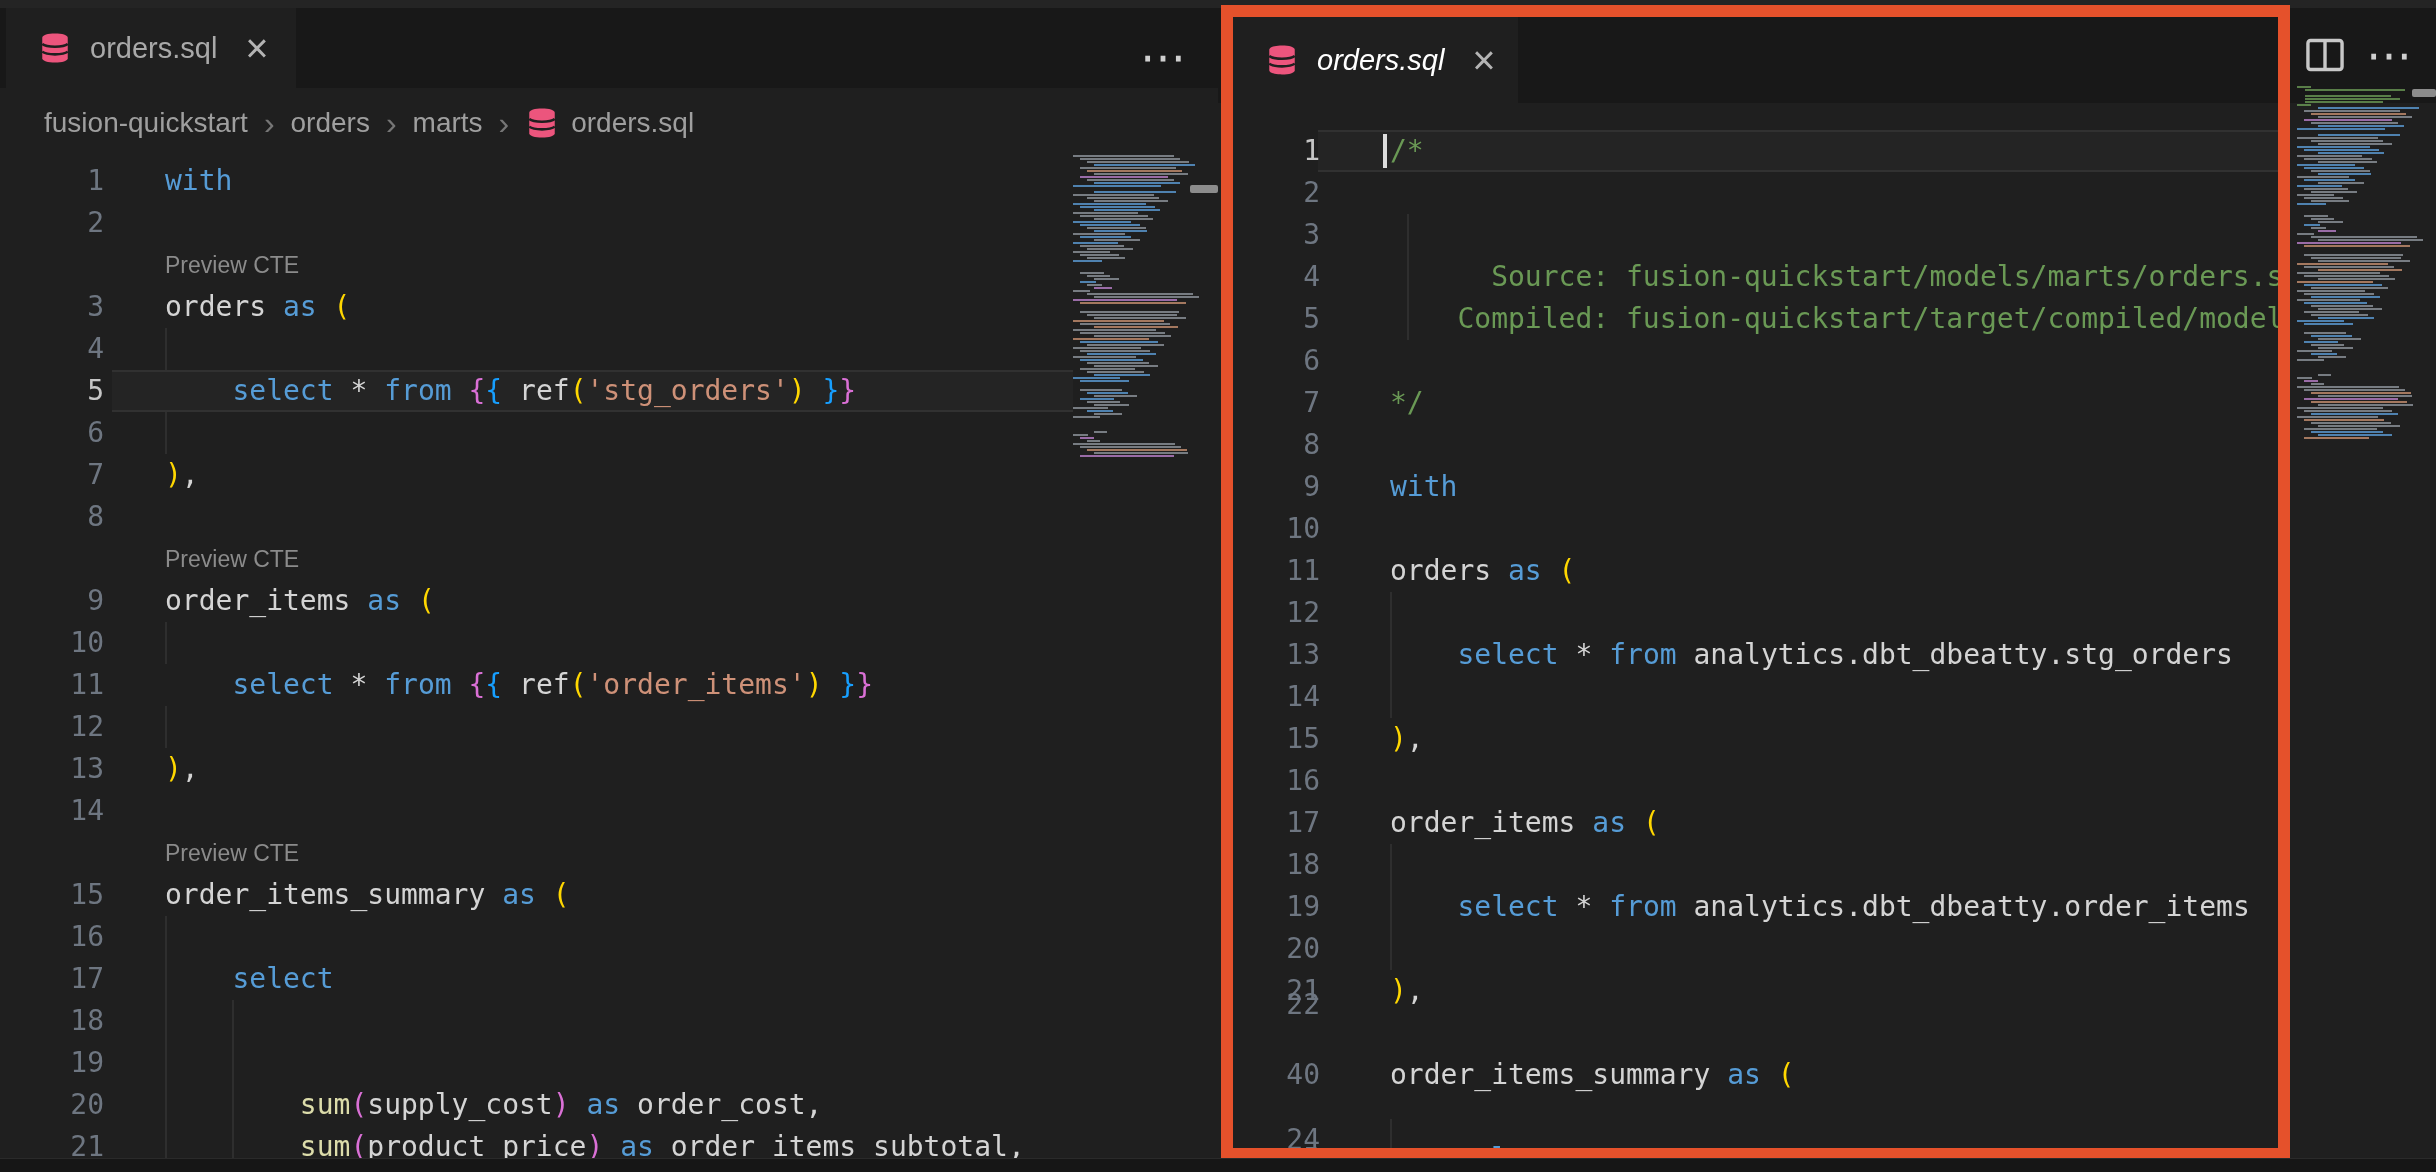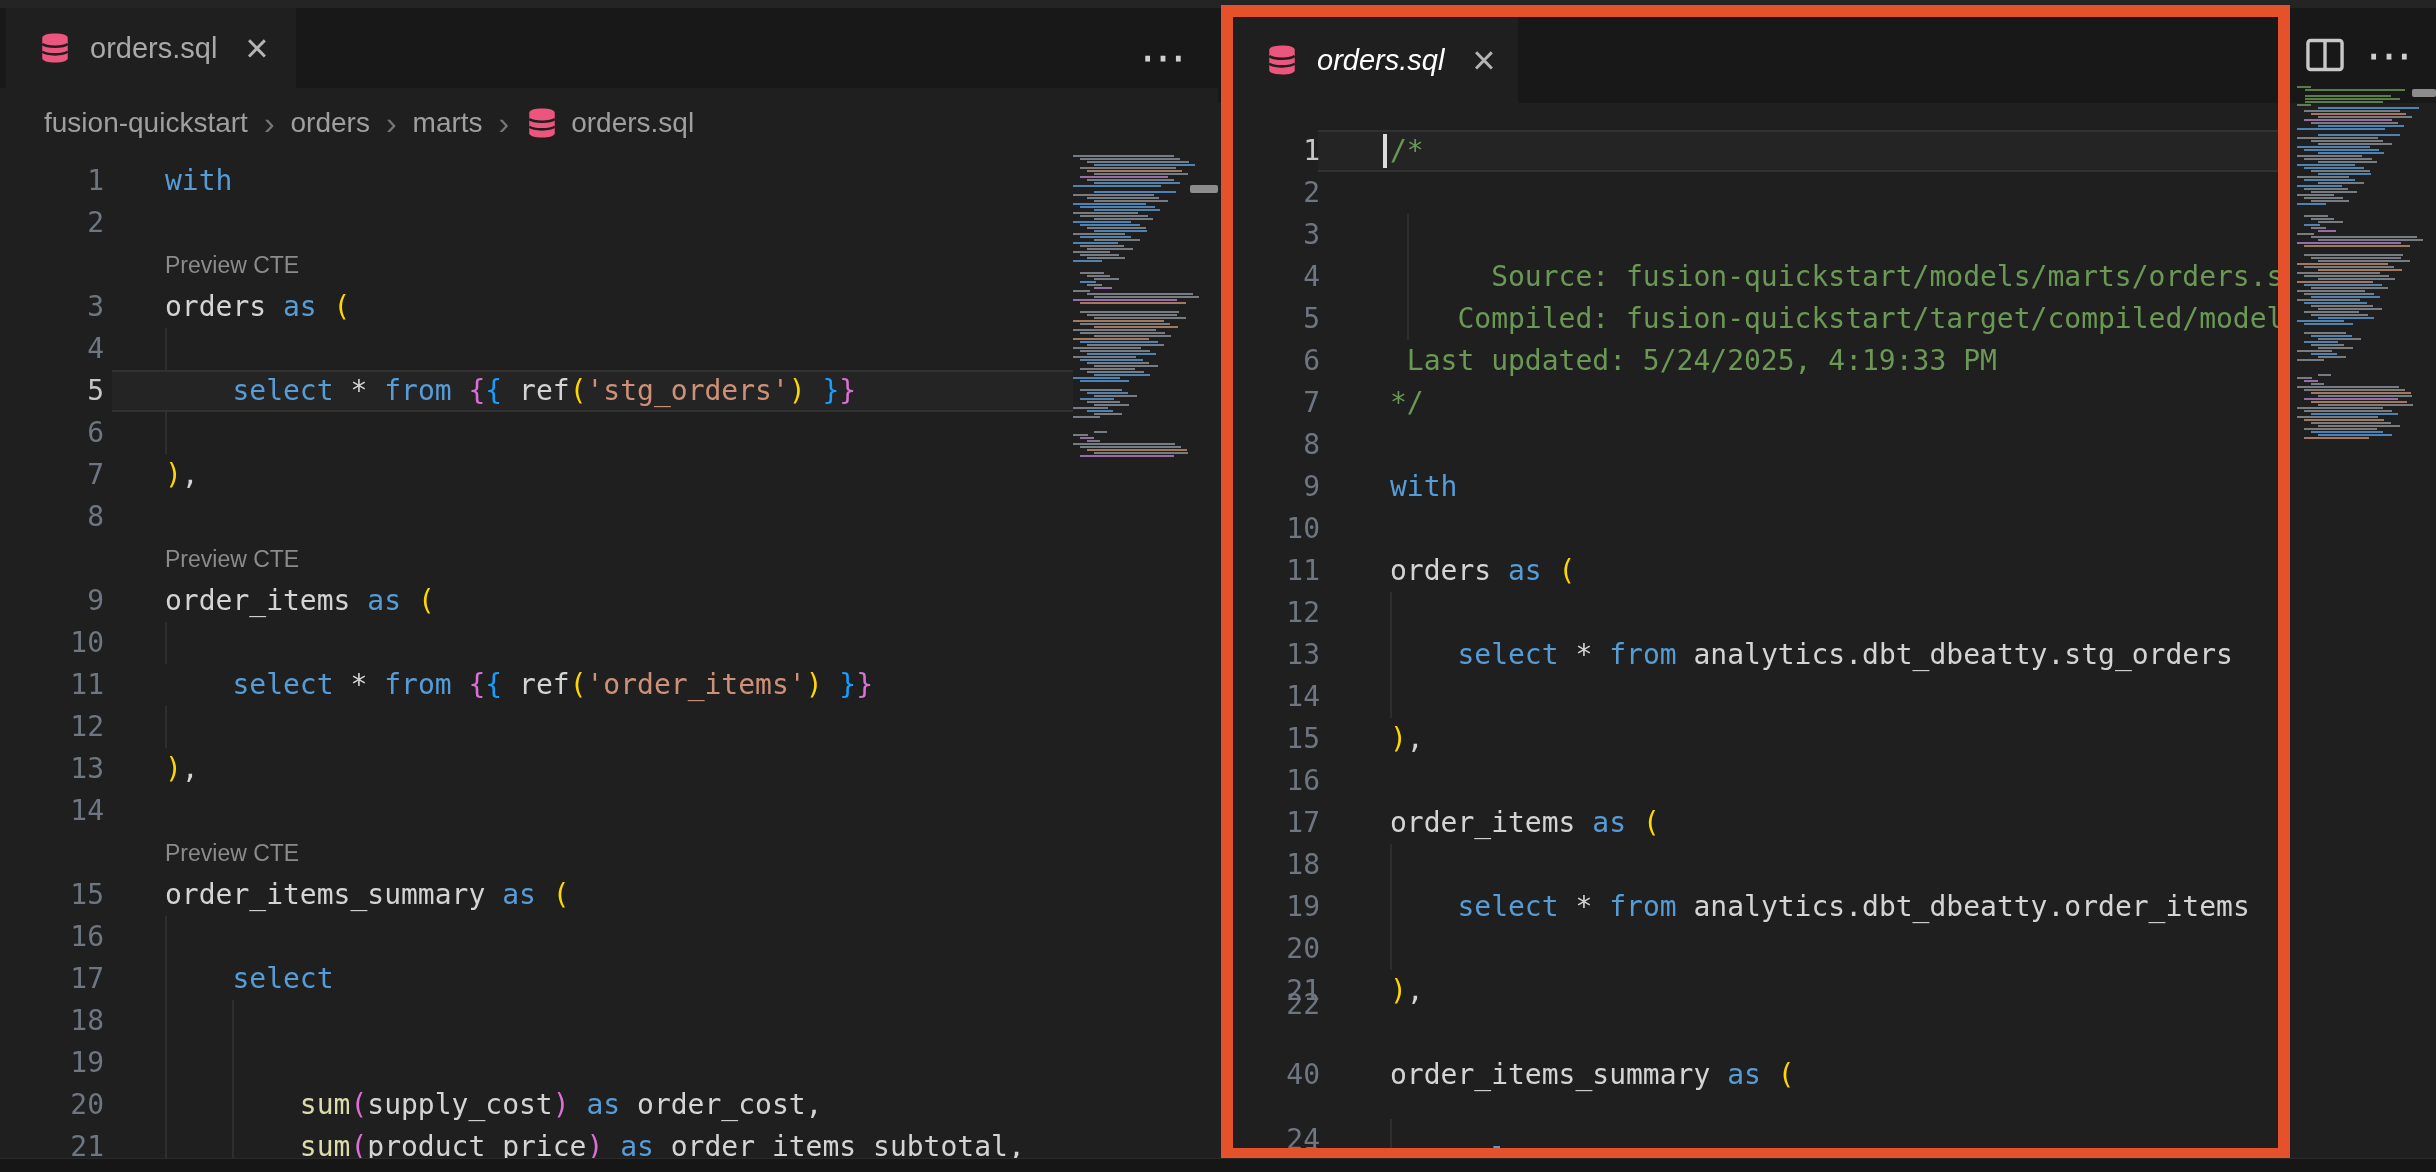--- a/index.html
+++ b/index.html
@@ -251,21 +251,21 @@
         <line x1="8" y1="2.5" x2="8" y2="13.5" stroke="#c8c8c8" stroke-width="1.3"></line>
       </svg>
       <span class="dots">⋯</span>
     </div>
     <div class="code-rows" id="rows-right">
         <div class="row current" style="top: 0px;"><div class="band"></div><span class="ln">1</span><span class="codeline"><span class="cm">/*</span></span><span class="cursor"></span></div>
         <div class="row" style="top: 42px;"><span class="ln">2</span></div>
         <div class="row" style="top: 84px;"><span class="guide" style="left: calc(188.85px);"></span><span class="ln">3</span><span class="codeline"></span></div>
         <div class="row" style="top: 126px;"><span class="guide" style="left: calc(188.85px);"></span><span class="ln">4</span><span class="codeline"><span class="cm">      Source: fusion-quickstart/models/marts/orders.sql</span></span></div>
         <div class="row" style="top: 168px;"><span class="guide" style="left: calc(188.85px);"></span><span class="ln">5</span><span class="codeline"><span class="cm">    Compiled: fusion-quickstart/target/compiled/models/marts/orders.sql</span></span></div>
-        <div class="row" style="top: 210px;"><span class="ln">6</span><span class="codeline"><span class="cm"> Last updated: 5/24/2025, 4:19:33 PM</span></span></div>
+        <div class="row" style="top: 210px;"><span class="ln">6</span></div>
         <div class="row" style="top: 252px;"><span class="ln">7</span><span class="codeline"><span class="cm">*/</span></span></div>
         <div class="row" style="top: 294px;"><span class="ln">8</span><span class="codeline"></span></div>
         <div class="row" style="top: 336px;"><span class="ln">9</span><span class="codeline"><span class="kw">with</span></span></div>
         <div class="row" style="top: 378px;"><span class="ln">10</span><span class="codeline"></span></div>
         <div class="row" style="top: 420px;"><span class="ln">11</span><span class="codeline"><span class="fg">orders </span><span class="kw">as</span><span class="pl"> </span><span class="b1">(</span></span></div>
         <div class="row" style="top: 462px;"><span class="guide" style="left: calc(172px);"></span><span class="ln">12</span><span class="codeline"></span></div>
         <div class="row" style="top: 504px;"><span class="guide" style="left: calc(172px);"></span><span class="ln">13</span><span class="codeline"><span class="pl">    </span><span class="kw">select</span><span class="pl"> </span><span class="fg">*</span><span class="pl"> </span><span class="kw">from</span><span class="pl"> </span><span class="fg">analytics.dbt_dbeatty.stg_orders</span></span></div>
         <div class="row" style="top: 546px;"><span class="guide" style="left: calc(172px);"></span><span class="ln">14</span><span class="codeline"></span></div>
         <div class="row" style="top: 588px;"><span class="ln">15</span><span class="codeline"><span class="b1">)</span><span class="pl">,</span></span></div>
         <div class="row" style="top: 630px;"><span class="ln">16</span><span class="codeline"></span></div>

